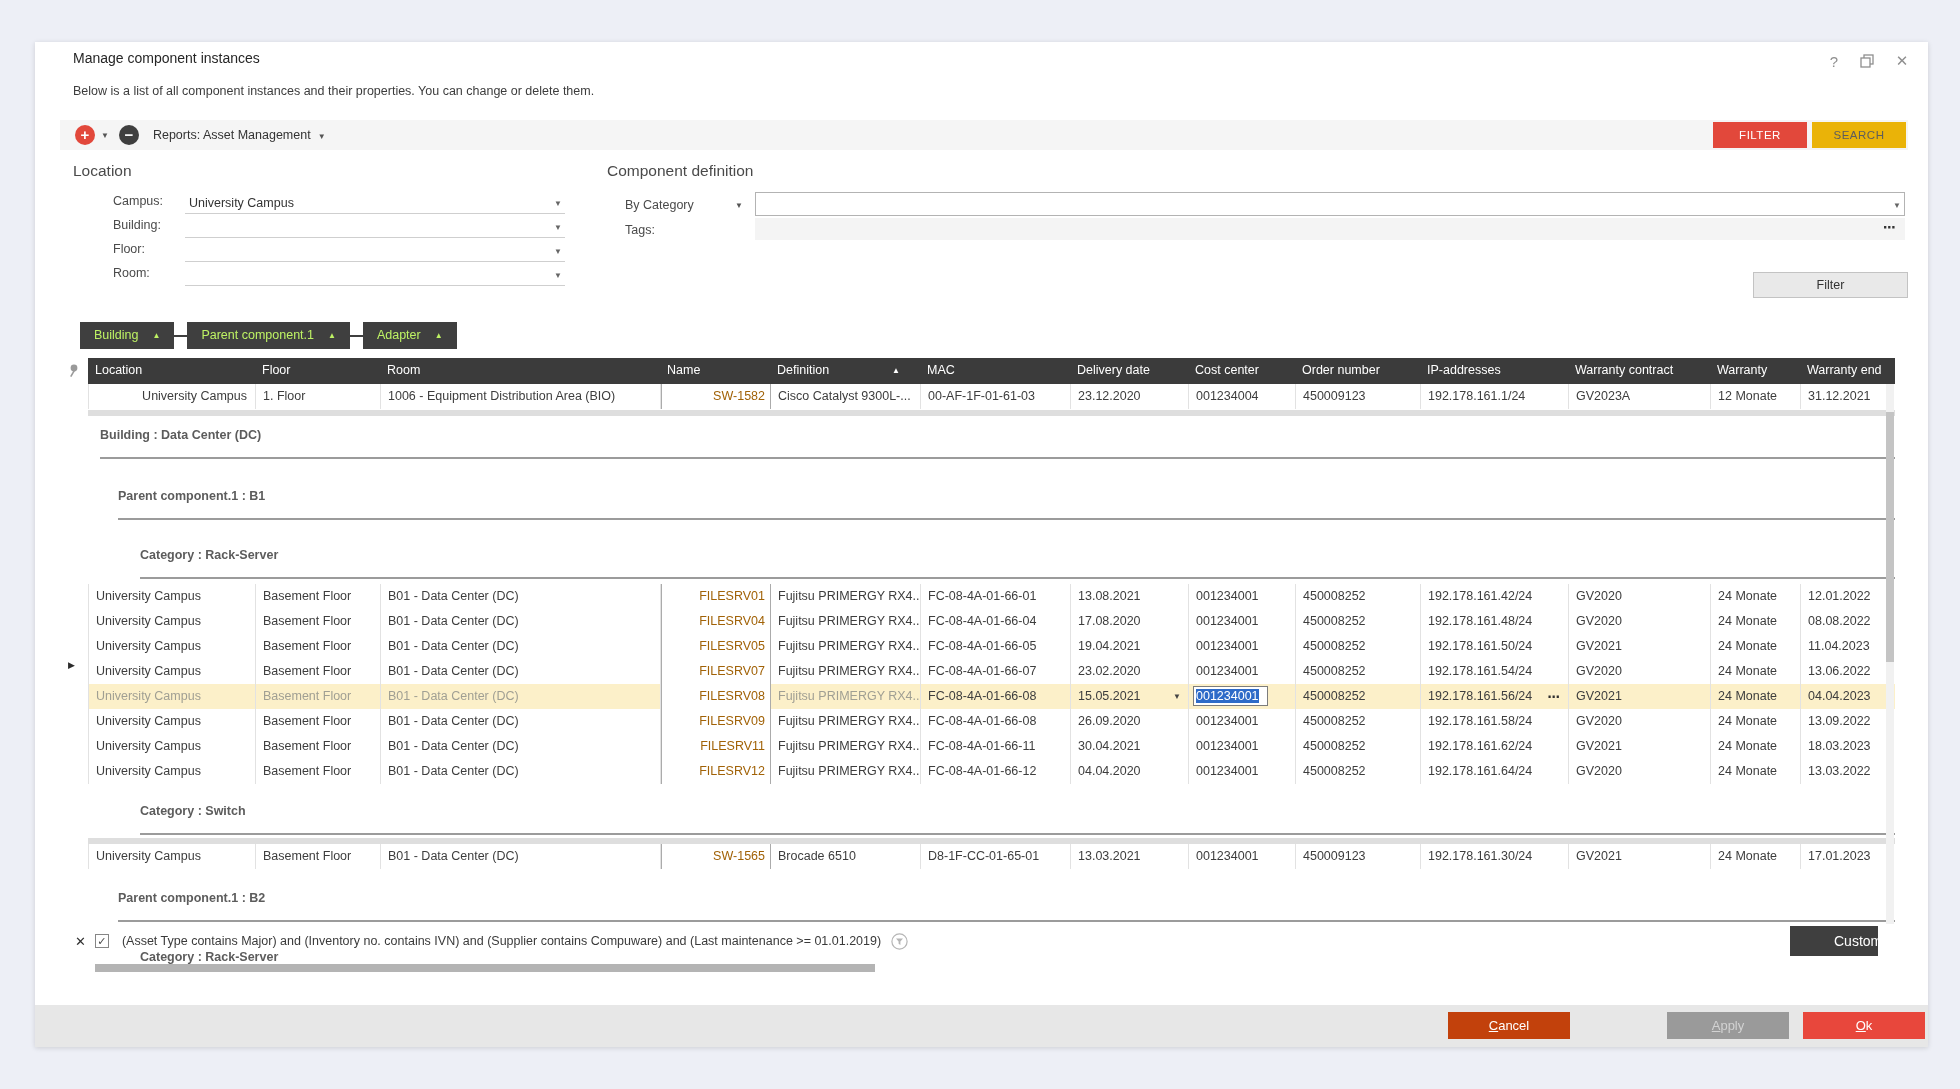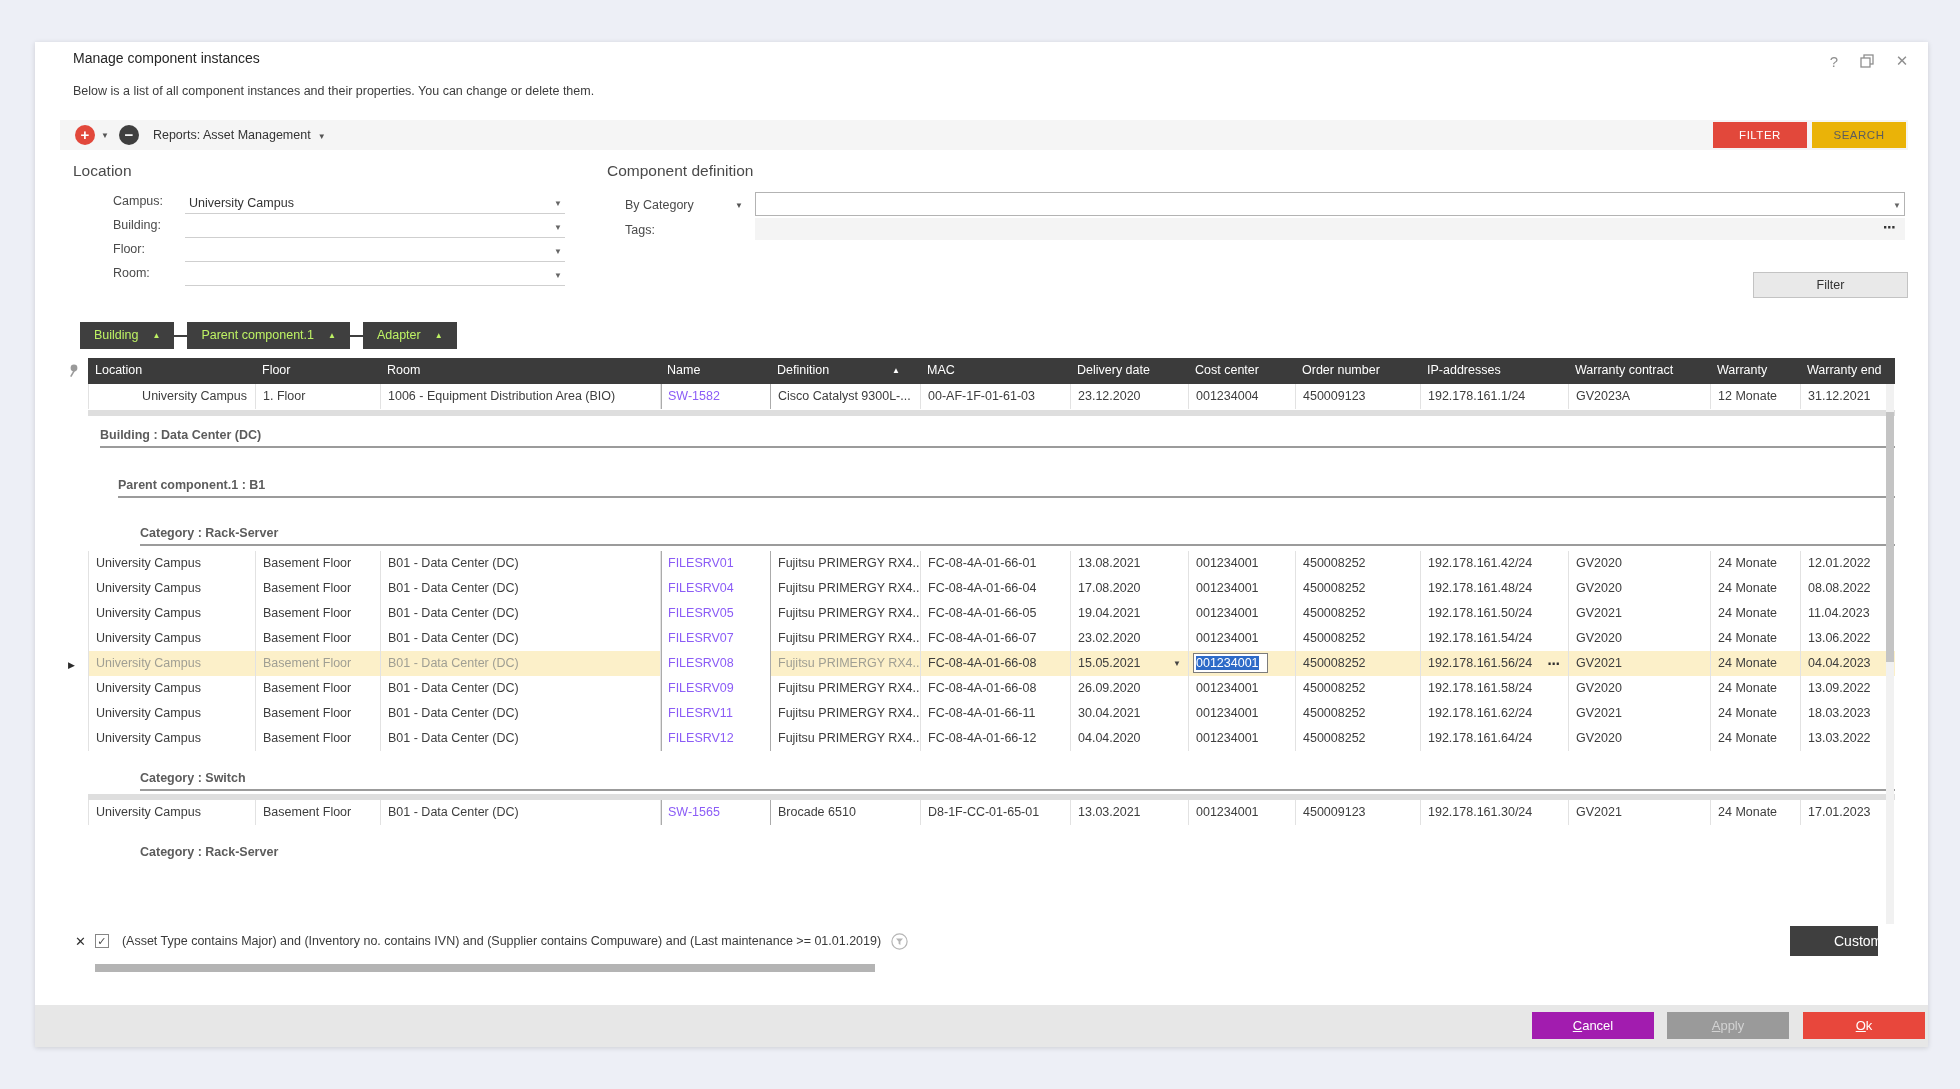--- a/index.html
+++ b/index.html
@@ -51,31 +51,31 @@
   
   .table-zone { position:absolute; left:25px; top:316px; width:1840px; }
   .grid { margin-left:28px; width:1807px; position:relative; }
   .gutter-pin { position:absolute; left:6px; top:5px; }
   .row-marker { position:absolute; left:8px; font-size:9px; color:#2c2c2c; }
   .hrow { background:#3b3b3b; height:26px; white-space:nowrap; }
   .hcell { display:inline-block; vertical-align:top; color:#fff; font-size:12.5px; padding:5px 6px 0 7px; height:26px; overflow:hidden; white-space:nowrap; }
   .hcell .sort { float:right; font-size:8px; margin-top:3px; margin-right:14px; }
   .row { height:25px; white-space:nowrap; border-left:1px solid #e2e2e2; }
   .cell { display:inline-block; vertical-align:top; font-size:12.5px; color:#3d3d3d; height:25px; padding:5px 5px 0 7px; border-right:1px solid #e2e2e2; overflow:hidden; white-space:nowrap; }
-  .name-cell { background:#fff; border-left:1px solid #ababab; border-right:1px solid #ababab; color:#8b5cf6; padding-left:6px; }
+  .name-cell { background:#fff; border-left:1px solid #ababab; border-right:1px solid #ababab; color:#a16207; padding-left:6px;text-align:right; }
   .row.selected { background:#fcf0c9; }
   .row.selected .dim { color:#a09f93; }
   .cell .cell-caret { float:right; font-size:8px; color:#444; margin:3px 2px 0 0; }
   .cell .cell-dots { float:right; color:#2f2f2f; font-weight:bold; letter-spacing:1px; margin-right:2px; }
   .edit-box { display:inline-block; background:#fff; border:1px solid #7c7c7c; padding:2px 8px 2px 2px; margin:-4px 0 0 -3px; font-size:12.5px; }
   .edit-sel { background:#2e6bc8; color:#fff; }
   .pinned .cell:first-child { text-align:right; padding-right:8px; }
   .splitter { height:6px; background:#dedede; margin-top:2px; }
   .pinned-split { margin-top:1px; }
-  .ghead { font-weight:bold; font-size:12.5px; color:#5c5c5c; padding-bottom:4px; border-bottom:2px solid #9b9b9b; }
+  .ghead { font-weight:bold; font-size:12.5px; color:#5c5c5c; padding-bottom:15px; border-bottom:2px solid #9b9b9b; }
   .ghead.l1 { margin-top:12px; margin-left:12px; }
   .ghead.l2 { margin-top:30px; margin-left:30px; }
   .ghead.l3 { margin-top:28px; margin-left:52px; }
   .rows { margin-top:5px; }
   .rows + .ghead.l3 { margin-top:20px; }
   .rows + .ghead.l2 { margin-top:22px; }
   .ghead + .splitter { margin-top:3px; }
   .splitter + .rows { margin-top:0; }
   .ghead.noline { border-bottom:none; padding-bottom:0; }
   
@@ -89,21 +89,21 @@
   
   .fbar { position:absolute; left:40px; top:888px; height:22px; display:flex; align-items:center; }
   .fx { color:#2f2f2f; font-weight:bold; font-size:13px; margin-right:9px; cursor:default; }
   .fcheck { width:14px; height:14px; border:1px solid #868686; background:#fff; font-size:11px; line-height:12px; text-align:center; color:#4a4a4a; margin-right:13px; }
   .fexpr { font-size:12.5px; color:#3a3a3a; margin-right:10px; }
   .btn-customize { position:absolute; left:1755px; top:884px; width:88px; height:30px; background:#3f3f3f; color:#fff; border:none; font-size:14px;padding-left:44px; }
   
   .footer { position:absolute; left:0; bottom:0; width:1893px; height:42px; background:#e7e7e7; }
   .fbtn { position:absolute; top:7px; width:122px; height:27px; border:none; font-size:13px; }
   .fbtn u { text-decoration:underline; }
-  .btn-cancel { left:1497px; background:#a21caf; color:#fff; }
+  .btn-cancel { left:1413px; background:#c2410c; color:#fff; }
   .btn-apply { left:1632px; background:#9a9a9a; color:#d2d2d2; }
   .btn-ok { left:1768px; background:#e8473c; color:#fff; }
   svg { display:block; }
 </style>
 </head>
 <body>
 
 <div class="dialog">
 
   <div class="title">Manage component instances</div>
@@ -184,20 +184,21 @@
           <div class="row selected"><span class="cell c0 dim">University Campus</span><span class="cell c1 dim">Basement Floor</span><span class="cell c2 dim">B01 - Data Center (DC)</span><span class="cell c3 name-cell">FILESRV08</span><span class="cell c4 dim">Fujitsu PRIMERGY RX4...</span><span class="cell c5">FC-08-4A-01-66-08</span><span class="cell c6"><span class="cell-caret">▼</span>15.05.2021</span><span class="cell c7"><span class="edit-box"><span class="edit-sel">001234001</span></span></span><span class="cell c8">450008252</span><span class="cell c9"><span class="cell-dots">⋯</span>192.178.161.56/24</span><span class="cell c10">GV2021</span><span class="cell c11">24 Monate</span><span class="cell c12">04.04.2023</span></div>
           <div class="row"><span class="cell c0">University Campus</span><span class="cell c1">Basement Floor</span><span class="cell c2">B01 - Data Center (DC)</span><span class="cell c3 name-cell">FILESRV09</span><span class="cell c4">Fujitsu PRIMERGY RX4...</span><span class="cell c5">FC-08-4A-01-66-08</span><span class="cell c6">26.09.2020</span><span class="cell c7">001234001</span><span class="cell c8">450008252</span><span class="cell c9">192.178.161.58/24</span><span class="cell c10">GV2020</span><span class="cell c11">24 Monate</span><span class="cell c12">13.09.2022</span></div>
           <div class="row"><span class="cell c0">University Campus</span><span class="cell c1">Basement Floor</span><span class="cell c2">B01 - Data Center (DC)</span><span class="cell c3 name-cell">FILESRV11</span><span class="cell c4">Fujitsu PRIMERGY RX4...</span><span class="cell c5">FC-08-4A-01-66-11</span><span class="cell c6">30.04.2021</span><span class="cell c7">001234001</span><span class="cell c8">450008252</span><span class="cell c9">192.178.161.62/24</span><span class="cell c10">GV2021</span><span class="cell c11">24 Monate</span><span class="cell c12">18.03.2023</span></div>
           <div class="row"><span class="cell c0">University Campus</span><span class="cell c1">Basement Floor</span><span class="cell c2">B01 - Data Center (DC)</span><span class="cell c3 name-cell">FILESRV12</span><span class="cell c4">Fujitsu PRIMERGY RX4...</span><span class="cell c5">FC-08-4A-01-66-12</span><span class="cell c6">04.04.2020</span><span class="cell c7">001234001</span><span class="cell c8">450008252</span><span class="cell c9">192.178.161.64/24</span><span class="cell c10">GV2020</span><span class="cell c11">24 Monate</span><span class="cell c12">13.03.2022</span></div>
         </div>
         <div class="ghead l3">Category : Switch</div>
         <div class="splitter"></div>
         <div class="rows">
           <div class="row"><span class="cell c0">University Campus</span><span class="cell c1">Basement Floor</span><span class="cell c2">B01 - Data Center (DC)</span><span class="cell c3 name-cell">SW-1565</span><span class="cell c4">Brocade 6510</span><span class="cell c5">D8-1F-CC-01-65-01</span><span class="cell c6">13.03.2021</span><span class="cell c7">001234001</span><span class="cell c8">450009123</span><span class="cell c9">192.178.161.30/24</span><span class="cell c10">GV2021</span><span class="cell c11">24 Monate</span><span class="cell c12">17.01.2023</span></div>
         </div>
+        <div class="ghead l2">Parent component.1 : B2</div>
         <div class="ghead l3 noline">Category : Rack-Server</div>
       </div>
   </div>
 
   <div class="vscroll">
       <div class="thumb"></div>
     </div>
   <div class="hscroll"></div>
 
   <div class="fbar">

